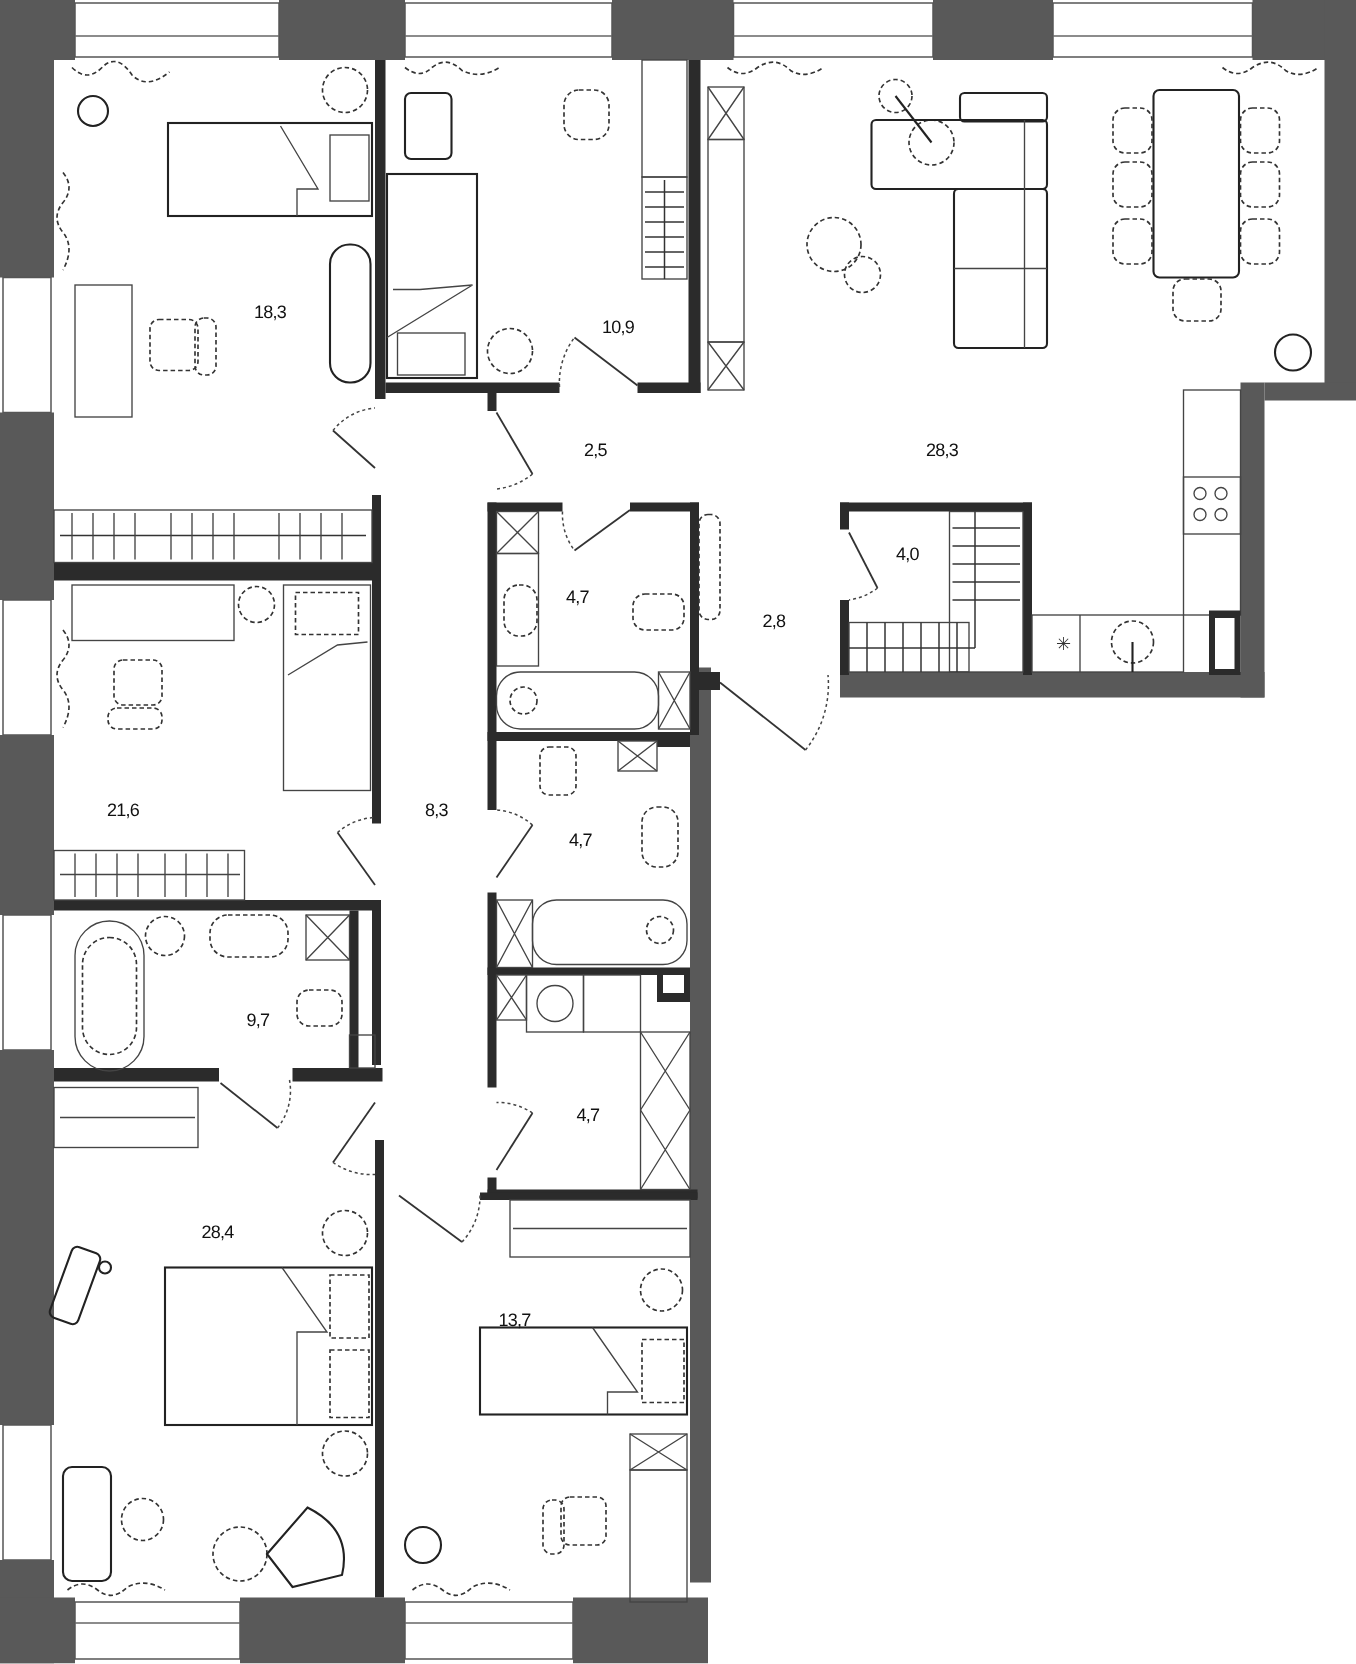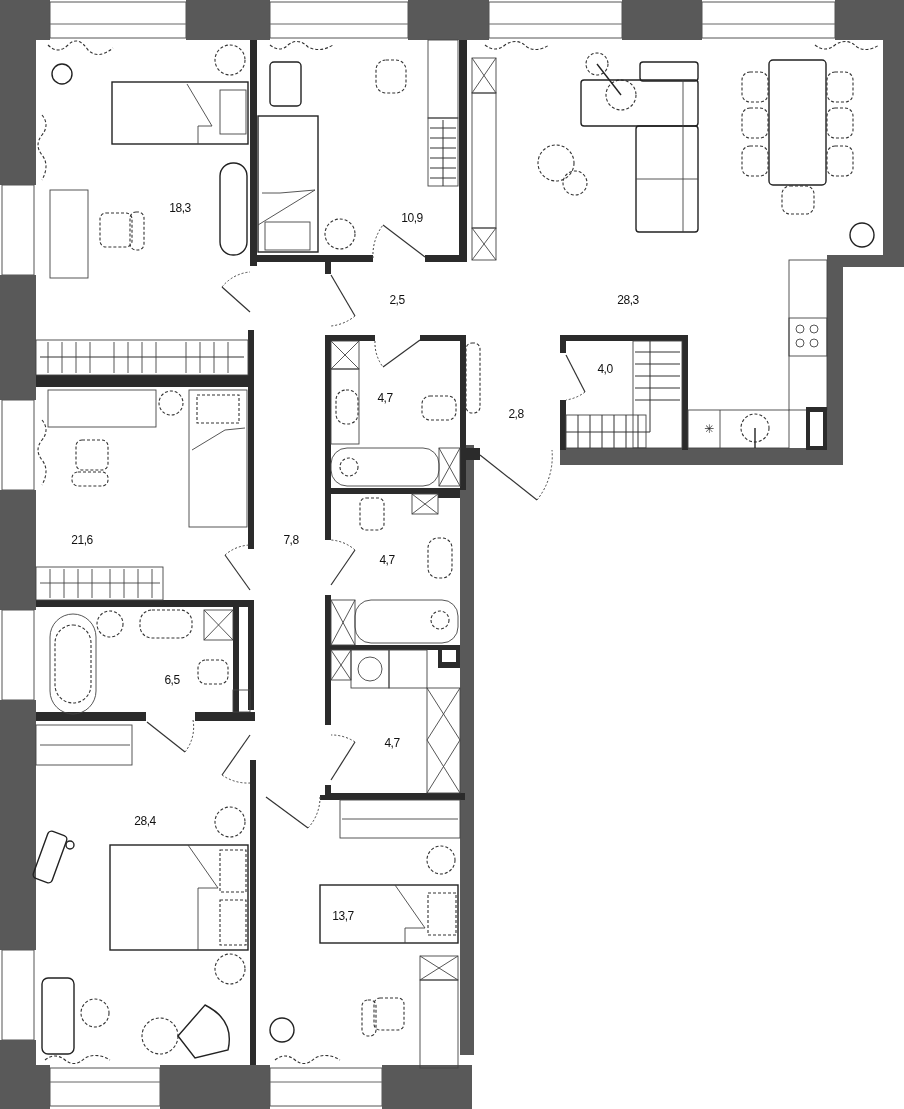--- a/index.html
+++ b/index.html
@@ -372,19 +372,19 @@
 
 <div>
   <div class="label" style="left:180px;top:208px">18,3</div>
   <div class="label" style="left:412px;top:218px">10,9</div>
   <div class="label" style="left:397px;top:300px">2,5</div>
   <div class="label" style="left:628px;top:300px">28,3</div>
   <div class="label" style="left:385px;top:398px">4,7</div>
   <div class="label" style="left:516px;top:414px">2,8</div>
   <div class="label" style="left:605px;top:369px">4,0</div>
   <div class="label" style="left:82px;top:540px">21,6</div>
-  <div class="label" style="left:291px;top:540px">7,8</div>
+  <div class="label" style="left:291px;top:540px">8,3</div>
   <div class="label" style="left:387px;top:560px">4,7</div>
-  <div class="label" style="left:172px;top:680px">6,5</div>
+  <div class="label" style="left:172px;top:680px">9,7</div>
   <div class="label" style="left:392px;top:743px">4,7</div>
   <div class="label" style="left:145px;top:821px">28,4</div>
-  <div class="label" style="left:343px;top:916px">13,7</div>
+  <div class="label" style="left:343px;top:880px">13,7</div>
 </div>
 
 </body></html>

